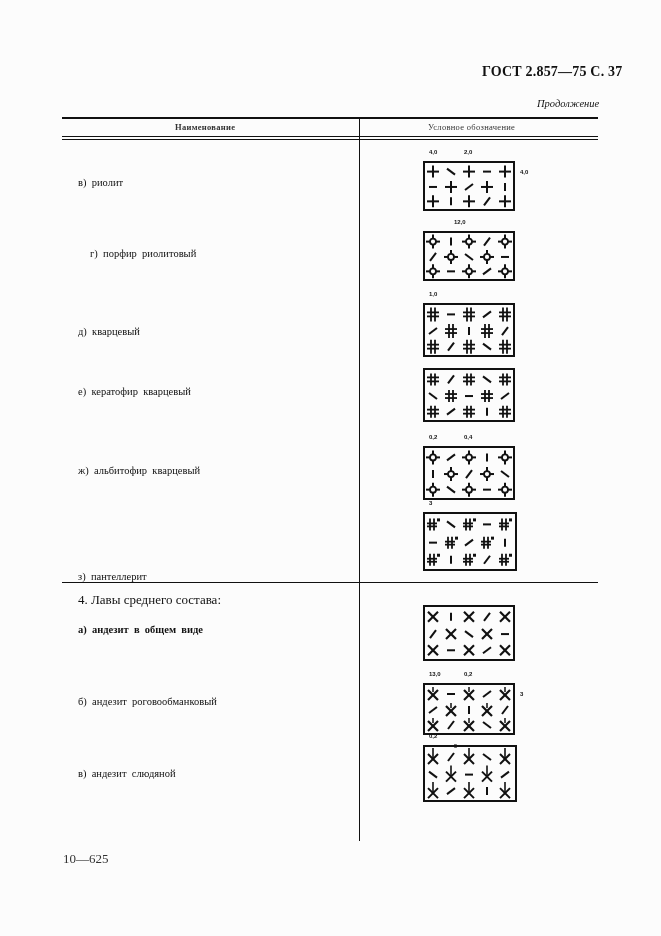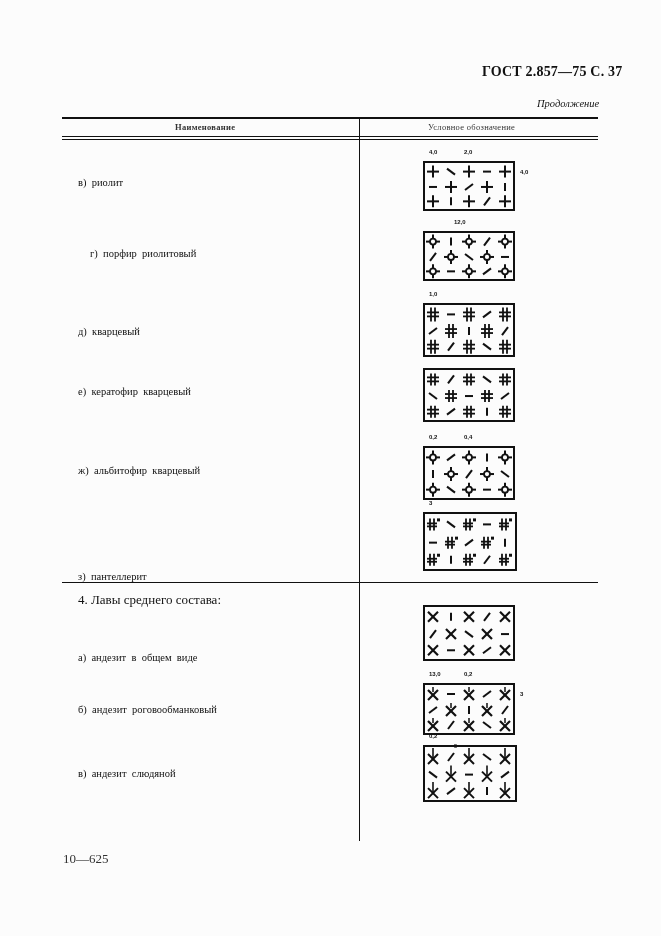--- a/index.html
+++ b/index.html
@@ -30,22 +30,22 @@
 <div class="colhead" style="left:175px;font-weight:bold;">Наименование</div>
 <div class="colhead" style="left:428px;">Условное обозначение</div>
 
 <div class="label" style="top:177px;">в)  риолит</div>
 <div class="label" style="top:248px;margin-left:12px;">г)  порфир  риолитовый</div>
 <div class="label" style="top:326px;">д)  кварцевый</div>
 <div class="label" style="top:386px;">е)  кератофир  кварцевый</div>
 <div class="label" style="top:465px;">ж)  альбитофир  кварцевый</div>
 <div class="label" style="top:531px;margin-top:40px;">з)  пантеллерит</div>
 <div class="section" style="top:592px;">4. Лавы среднего состава:</div>
-<div class="label" style="top:652px;">а)  андезит  в  общем  виде</div>
-<div class="label" style="top:696px;margin-top:8px;">б)  андезит  роговообманковый</div>
+<div class="label" style="top:624px;font-weight:bold;">а)  андезит  в  общем  виде</div>
+<div class="label" style="top:696px;">б)  андезит  роговообманковый</div>
 <div class="label" style="top:768px;">в)  андезит  слюдяной</div>
 
 <div class="sym" style="top:140px;">
     <svg xmlns="http://www.w3.org/2000/svg" width="130" height="88" viewBox="0 0 130 88">
       <rect x="20" y="22" width="90" height="48" fill="none" stroke="#111" stroke-width="2"></rect>
       <line x1="23" y1="31.6" x2="35" y2="31.6" stroke="#111" stroke-width="2"></line>
       <line x1="29" y1="25.6" x2="29" y2="37.6" stroke="#111" stroke-width="2"></line>
       <line x1="43" y1="28.6" x2="51" y2="34.6" stroke="#111" stroke-width="2"></line>
       <line x1="59" y1="31.6" x2="71" y2="31.6" stroke="#111" stroke-width="2"></line>
       <line x1="65" y1="25.6" x2="65" y2="37.6" stroke="#111" stroke-width="2"></line>

